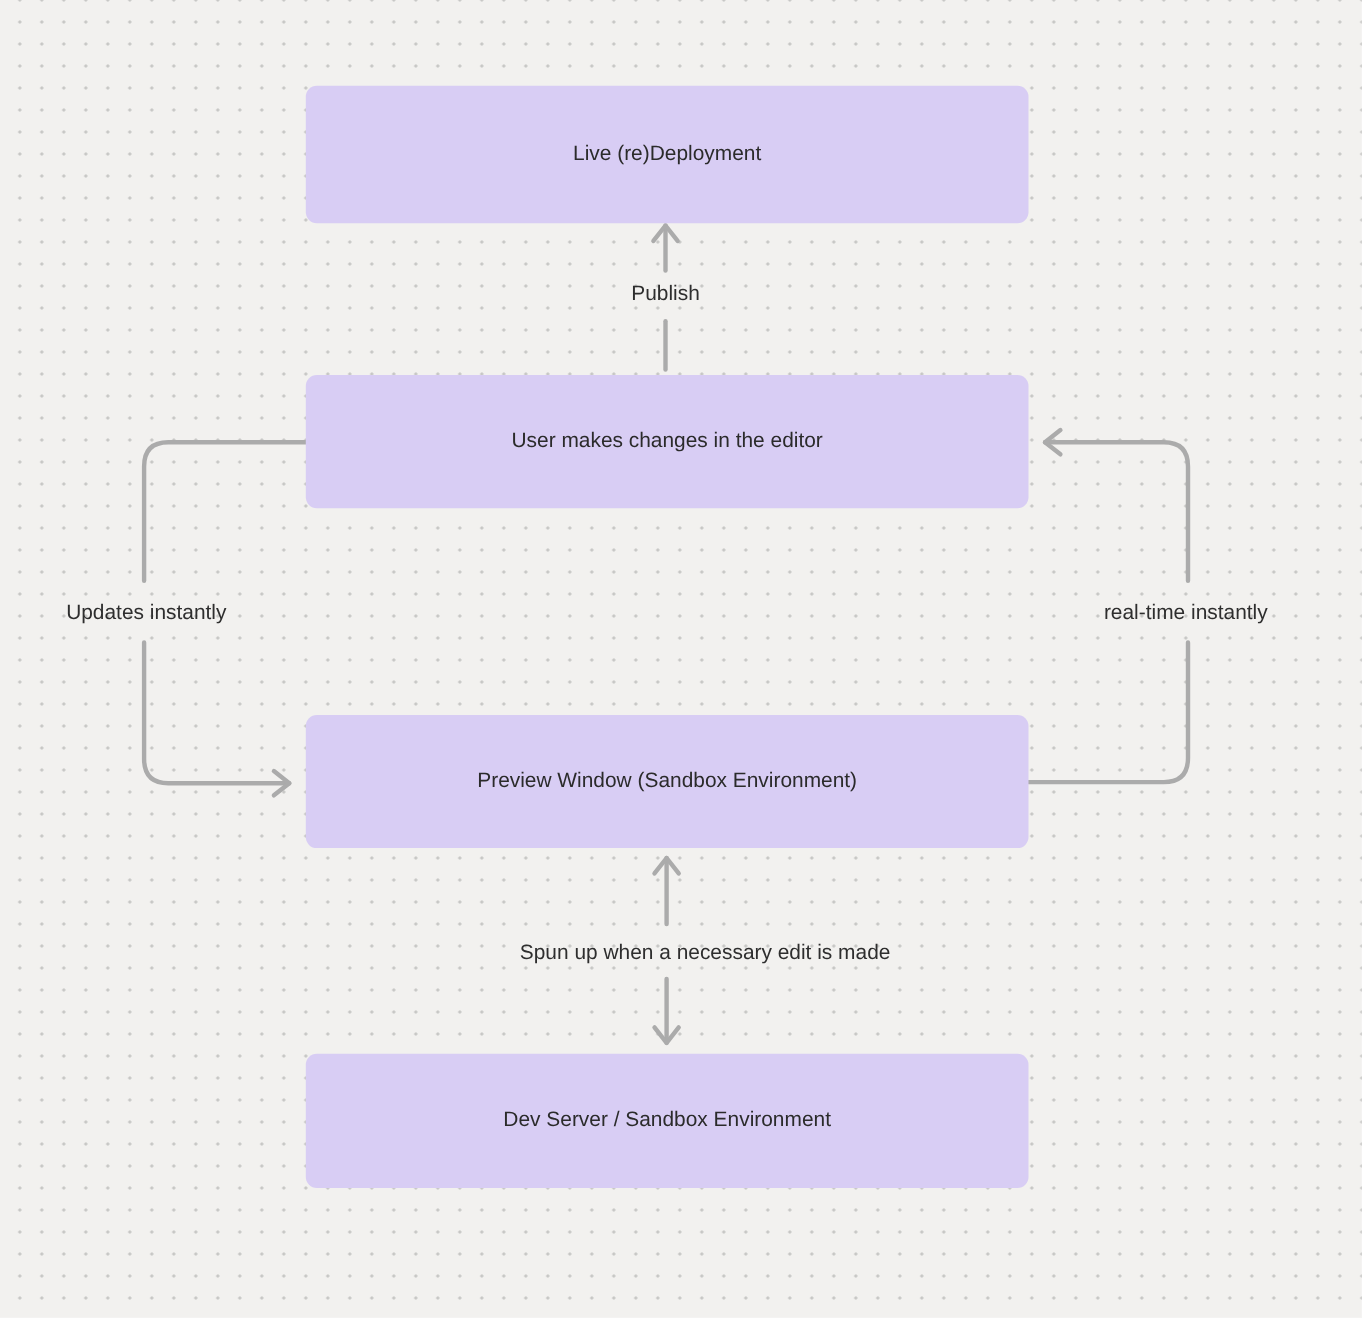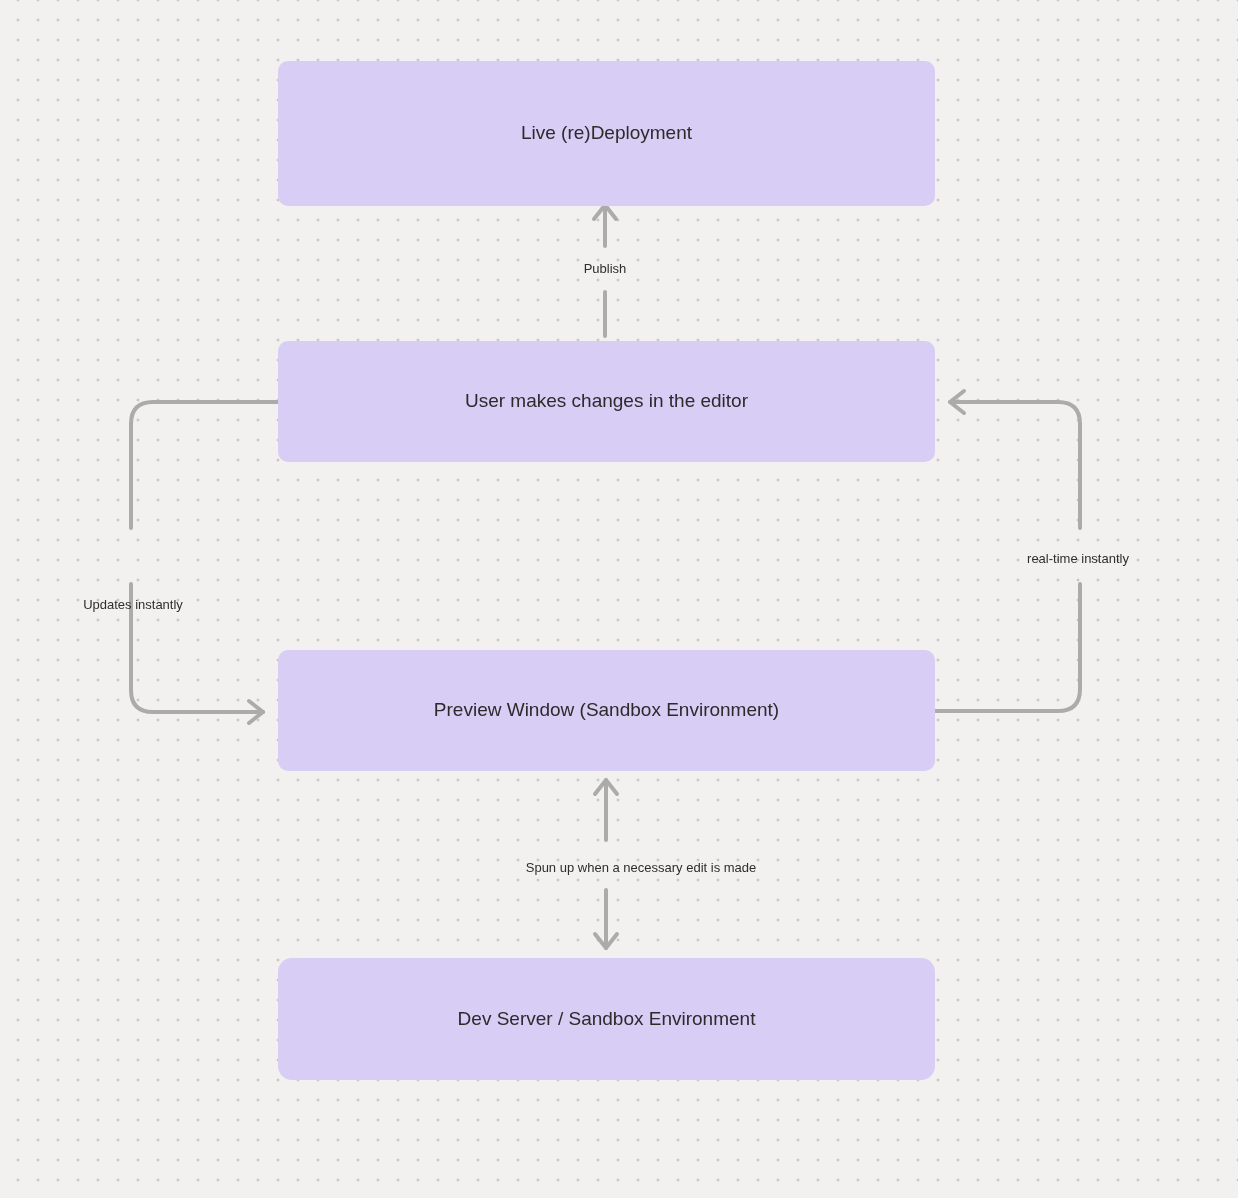--- a/index.html
+++ b/index.html
@@ -35,34 +35,34 @@
     background: #d8cdf4;
     border-radius: 10px;
     display: flex;
     align-items: center;
     justify-content: center;
     font-size: 19px;
     line-height: 1.3;
     color: #2b2b2b;
     text-align: center;
   }
-  .node-1 { top: 61px;  height: 145px; }
+  .node-1 { top: 78px;  height: 125px; }
   .node-2 { top: 341px; height: 121px; }
   .node-3 { top: 650px; height: 121px; }
-  .node-4 { top: 958px; height: 122px; border-radius: 14px; }
+  .node-4 { top: 958px; height: 122px; }
   .edge-label {
     position: absolute;
     transform: translate(-50%, -50%);
     white-space: nowrap;
-    font-size: 13px;
+    font-size: 19px;
     color: #2e2e2e;
     text-align: right;
   }
   .label-publish  { left: 605px;  top: 268px; }
-  .label-updates  { left: 133px;  top: 558px; margin-top: 46px; }
+  .label-updates  { left: 133px;  top: 558px; }
   .label-realtime { left: 1078px; top: 558px; }
   .label-spunup   { left: 641px;  top: 867px; }
 </style>
 </head>
 <body>
 
 <div class="canvas">
 
   <svg class="connectors" viewBox="0 0 1238 1198" xmlns="http://www.w3.org/2000/svg">
     <defs>

